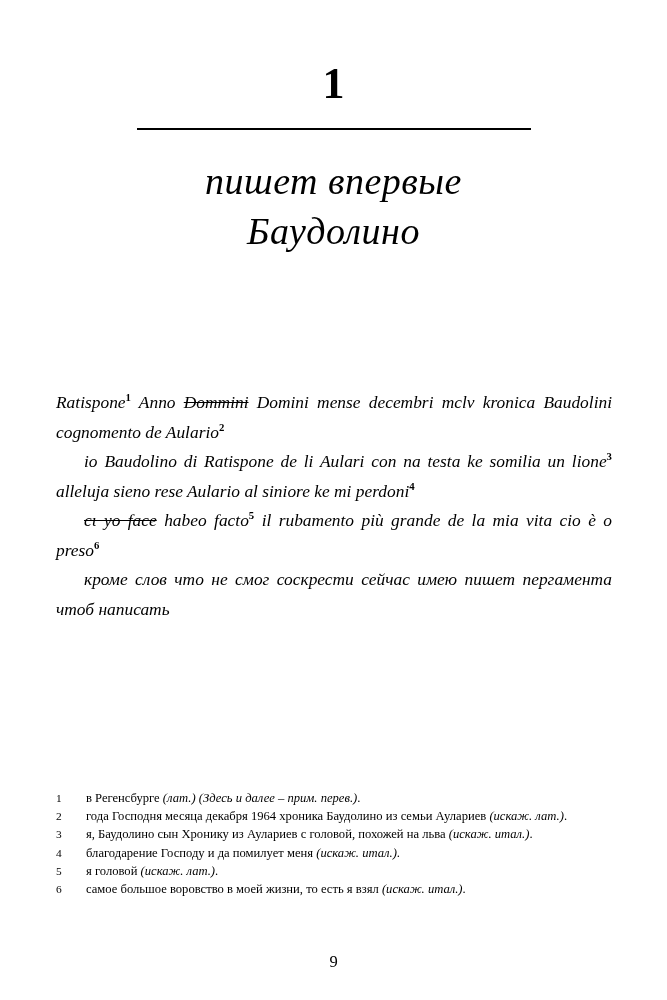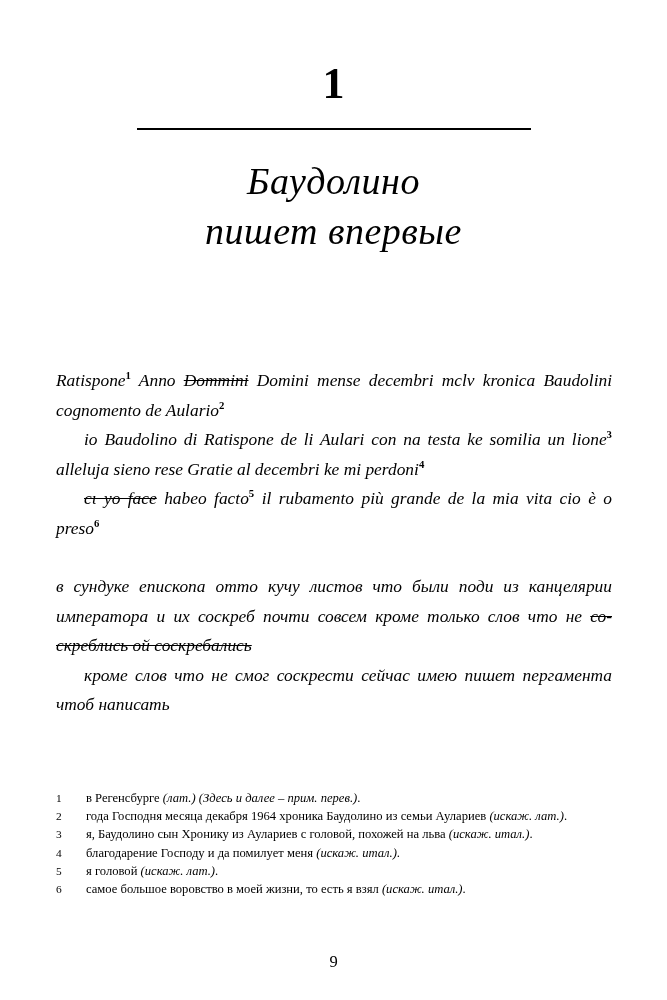--- a/index.html
+++ b/index.html
@@ -49,21 +49,21 @@
   }
   .chapter-title .line {
     display: block;
     white-space: nowrap;
   }
 
   
   .body-block {
     position: absolute;
     left: 56px;
-    top: 366px;
+    top: 388px;
     width: 556px;
   }
   p.para {
     margin: 0;
     font-style: italic;
     font-size: 17.4px;
     line-height: 29.5px;
     text-align: justify;
     text-justify: inter-word;
     hyphens: none;
@@ -124,30 +124,29 @@
 </style>
 </head>
 <body>
 
 <div class="page">
 
   <div class="chapter-head">
     <div class="chapter-number">1</div>
     <div class="chapter-rule"></div>
     <div class="chapter-title">
+      <span class="line">пишет впервые</span>
       <span class="line">Баудолино</span>
-      <span class="line">пишет впервые</span>
     </div>
   </div>
 
   <div class="body-block">
     <p class="para"><span>Ratispone</span><sup class="fn">1</sup><span> Anno </span><span class="strike">Dommini</span><span> Domini mense decembri mclv kronica Baudolini cognomento de Aulario</span><sup class="fn">2</sup></p>
-    <p class="para indent"><span>io Baudolino di Ratispone de li Aulari con na testa ke somilia un lione</span><sup class="fn">3</sup><span> alleluja sieno rese Gratie al decembri ke mi perdoni</span><sup class="fn">4</sup></p>
+    <p class="para indent"><span>io Baudolino di Ratispone de li Aulari con na testa ke somilia un lione</span><sup class="fn">3</sup><span> alleluja sieno rese Aulario al siniore ke mi perdoni</span><sup class="fn">4</sup></p>
     <p class="para indent"><span class="strike">cι yo face</span><span> habeo facto</span><sup class="fn">5</sup><span> il rubamento più grande de la mia vita cio è o preso</span><sup class="fn">6</sup></p>
-    <p class="para gap"><span>в сундуке епископа отто кучу листов что были поди из канцелярии императора и их соскреб почти совсем кроме только слов что не </span><span class="strike">со-скреблись ой соскребались</span></p>
     <p class="para indent"><span>кроме слов что не смог соскрести сейчас имею пишет пергамента чтоб написать</span></p>
   </div>
 
   <div class="footnotes">
       <div class="footnote">
         <span class="fn-num">1</span>
         <span class="fn-text"><span>в Регенсбурге </span><i>(лат.) (Здесь и далее – прим. перев.)</i><span>.</span></span>
       </div>
       <div class="footnote">
         <span class="fn-num">2</span>

